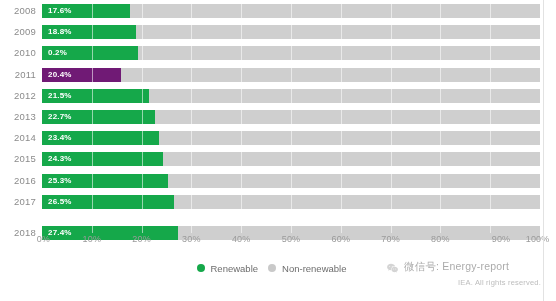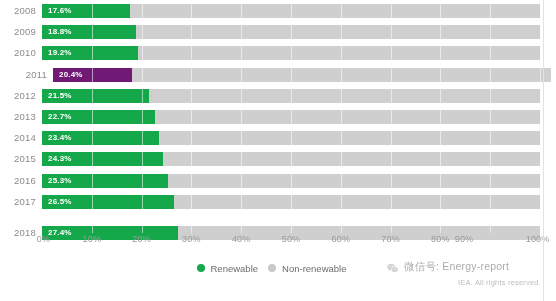--- a/index.html
+++ b/index.html
@@ -216,25 +216,25 @@
           <div class="track" style="background: rgb(207, 207, 207);">
             <div class="fill" style="width: 93.624px; background: rgb(21, 168, 74);">
               <div class="fill-label">18.8%</div>
             </div>
           </div>
         </div>
         <div class="row" style="top: 43.4px;">
           <div class="row-label">2010</div>
           <div class="track" style="background: rgb(207, 207, 207);">
             <div class="fill" style="width: 95.616px; background: rgb(21, 168, 74);">
-              <div class="fill-label">19.2%</div>
-            </div>
-          </div>
-        </div>
-        <div class="row" style="top: 64.6px; margin-left: 11px;">
+              <div class="fill-label">0.2%</div>
+            </div>
+          </div>
+        </div>
+        <div class="row" style="top: 64.6px;">
           <div class="row-label">2011</div>
           <div class="track" style="background: rgb(207, 207, 207);">
             <div class="fill" style="width: 79px; background: #701a75;">
               <div class="fill-label">20.4%</div>
             </div>
           </div>
         </div>
         <div class="row" style="top: 85.8px;">
           <div class="row-label">2012</div>
           <div class="track" style="background: rgb(207, 207, 207);">
@@ -309,21 +309,21 @@
   <div id="xaxis">
       <span class="tick first" style="left: 0px;">0%</span>
       <span class="tick" style="left: 49.8px;">10%</span>
       <span class="tick" style="left: 99.6px;">20%</span>
       <span class="tick" style="left: 149.4px;">30%</span>
       <span class="tick" style="left: 199.2px;">40%</span>
       <span class="tick" style="left: 249px;">50%</span>
       <span class="tick" style="left: 298.8px;">60%</span>
       <span class="tick" style="left: 348.6px;">70%</span>
       <span class="tick" style="left: 398.4px;">80%</span>
-      <span class="tick" style="left: 422px;">90%</span>
+      <span class="tick" style="left: 459px;">90%</span>
       <span class="tick last" style="left: 498px;">100%</span>
     </div>
 
   <div id="legend">
     <div class="legend-item">
       <span class="legend-swatch renewable"></span>
       <span class="legend-text">Renewable</span>
     </div>
     <div class="legend-item">
       <span class="legend-swatch nonrenewable"></span>

